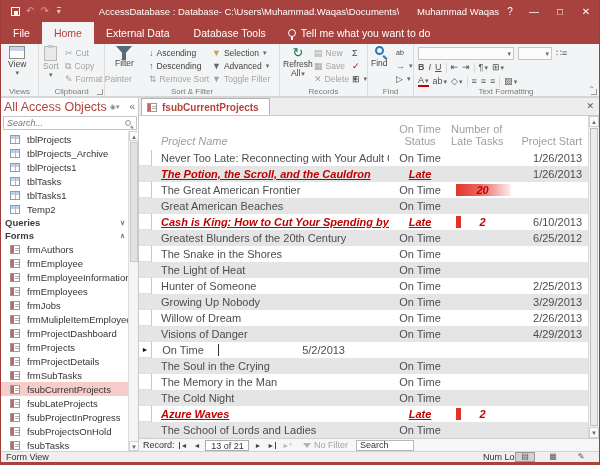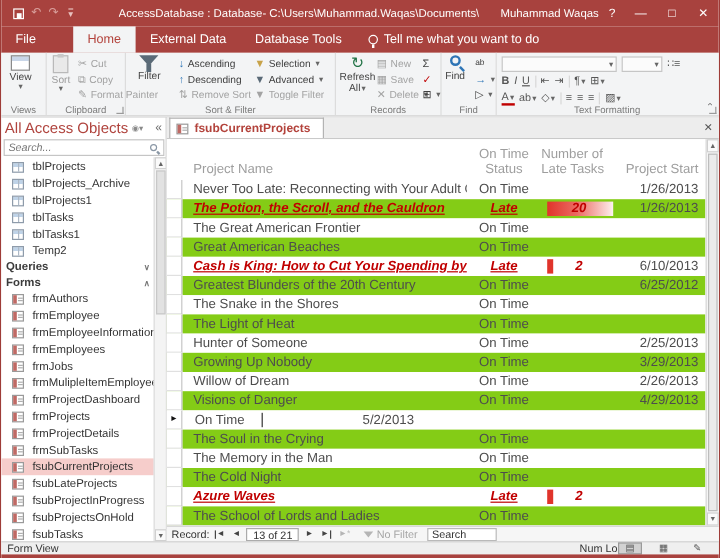--- a/index.html
+++ b/index.html
@@ -15,21 +15,21 @@
   .qat-dd{font-size:8px;color:#E8C2BF;border-top:1px solid #E8C2BF;line-height:7px;margin-left:2px;}
   .tb-title{font-size:9.5px;margin-left:38px;white-space:nowrap;overflow:hidden;max-width:300px;}
   .tb-user{font-size:9.5px;margin-left:auto;}
   .tb-btns{display:flex;align-items:center;}
   .tb-btn{width:26px;text-align:center;font-size:10px;color:#fff;cursor:default;}
   .tb-help{width:22px;text-align:center;font-size:10px;}
 
   
   .tabrow{position:absolute;left:0;top:22px;width:100%;height:22px;background:#A8423E;display:flex;align-items:flex-end;}
   .rtab{color:#fff;font-size:10.5px;padding:4px 12px;height:22px;display:flex;align-items:center;}
-  .rtab.active{background:#F3F4F5;color:#B3433C;margin-left:19px;}
+  .rtab.active{background:#F3F4F5;color:#B3433C;}
   .tellme{display:flex;align-items:center;gap:5px;color:#fff;font-size:10.5px;padding:0 10px;height:22px;}
   .bulb{width:8px;height:8px;border:1px solid #fff;border-radius:50%;position:relative;}
   .bulb::after{content:"";position:absolute;left:2px;top:7px;width:2px;height:3px;background:#fff;}
 
   
   .ribbon{position:absolute;left:0;top:44px;width:100%;height:53px;background:#F3F4F5;border-bottom:1px solid #D5D5D5;}
   .rgroup{position:absolute;top:0;height:52px;border-right:1px solid #DCDCDC;}
   .glabel{position:absolute;bottom:0;left:0;width:100%;text-align:center;font-size:8px;color:#7A7A7A;white-space:nowrap;}
   .launcher{position:absolute;right:1px;bottom:1px;width:6px;height:6px;border-right:1px solid #9A9A9A;border-bottom:1px solid #9A9A9A;}
   .bigbtn{position:absolute;top:2px;display:flex;flex-direction:column;align-items:center;font-size:8.5px;color:#444;}
@@ -88,26 +88,26 @@
 
   
   .docarea{position:absolute;left:138px;top:97px;right:0;height:354px;background:#fff;border-top:1px solid #D5D5D5;}
   .tabbar{position:absolute;left:0;top:0;right:0;height:18px;background:#EDEDED;border-bottom:1px solid #C9C9C9;display:flex;align-items:flex-end;}
   .doctab{display:flex;align-items:center;gap:5px;background:#fff;border:1px solid #B3B3B3;border-bottom:none;height:17px;padding:0 10px 0 5px;margin-left:2px;}
   .doctab-label{font-size:10px;font-weight:bold;color:#B3433C;white-space:nowrap;}
   .tab-close{position:absolute;right:5px;top:3px;font-size:9px;color:#555;}
   .grid{position:absolute;left:0;top:18px;right:11px;bottom:13px;background:#fff;overflow:hidden;}
   .ghead{display:flex;height:34px;align-items:flex-end;padding-bottom:3px;font-family:"Liberation Serif",serif;color:#9E9E9E;font-size:11px;}
   .h-sel{width:13px;flex:0 0 auto;}
-  .h-name{width:237px;padding-left:9px;flex:0 0 auto;}
+  .h-name{width:237px;padding-left:9px;flex:0 0 auto;font-style:italic;}
   .h-status{width:62px;text-align:center;flex:0 0 auto;}
   .h-late{width:63px;white-space:pre-line;line-height:12px;flex:0 0 auto;}
   .h-start{width:68px;text-align:right;flex:0 0 auto;}
   .trow{display:flex;height:16px;font-family:"Liberation Serif",serif;font-size:11px;color:#4D4D4D;background:#fff;}
-  .trow.alt{background:#84cc16;}
+  .trow.alt{background:#e5e5e5;align-items:flex-end;}
   .c-sel{width:13px;flex:0 0 auto;background:#fff;border-right:1px solid #C6C6C6;border-bottom:1px solid #E0E0E0;font-size:7px;line-height:15px;color:#111;text-align:center;}
   .c-name{width:237px;padding-left:9px;flex:0 0 auto;line-height:16px;white-space:nowrap;overflow:hidden;}
   .c-status{width:62px;text-align:center;flex:0 0 auto;line-height:16px;}
   .c-late{width:63px;flex:0 0 auto;position:relative;}
   .c-start{width:68px;text-align:right;flex:0 0 auto;line-height:16px;}
   .trow.late .c-name,.trow.late .c-status,.late-num{color:#C00000;font-weight:bold;font-style:italic;}
   .trow.late .c-name,.trow.late .c-status{text-decoration:underline;}
   .bar-full{position:absolute;left:5px;top:2px;width:55px;height:12px;background:linear-gradient(90deg,#E0342B 0%,#EC6B63 45%,#FBE3E1 95%,#FDF4F3 100%);}
   .bar-small{position:absolute;left:5px;top:2px;width:5px;height:12px;background:#E0342B;}
   .late-num{position:absolute;left:0;top:0;width:100%;text-align:center;line-height:16px;font-size:11px;}

